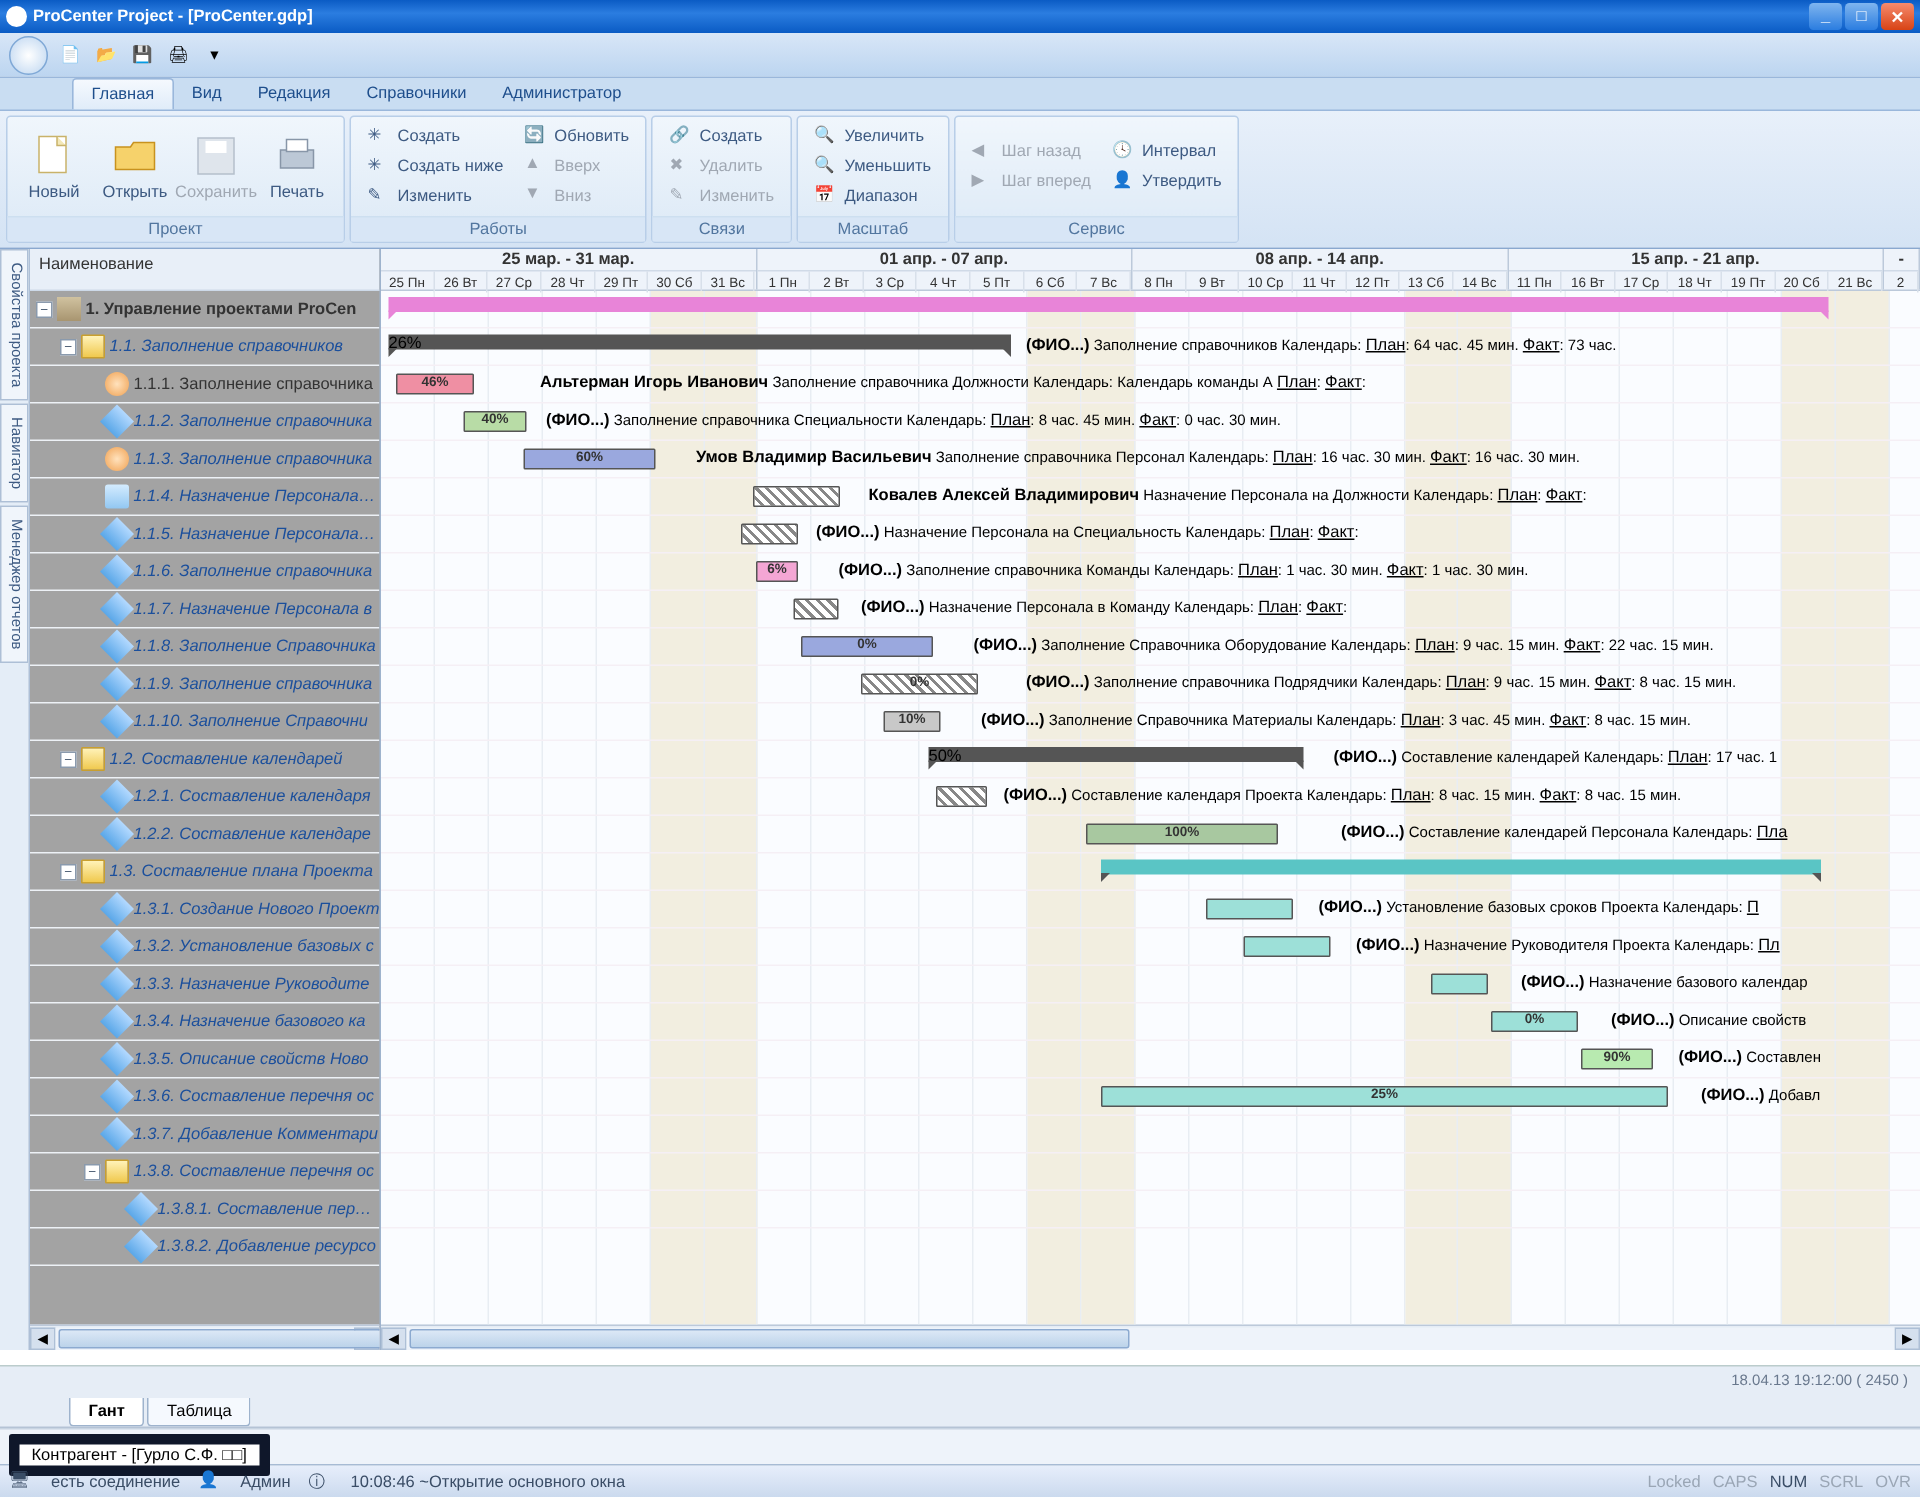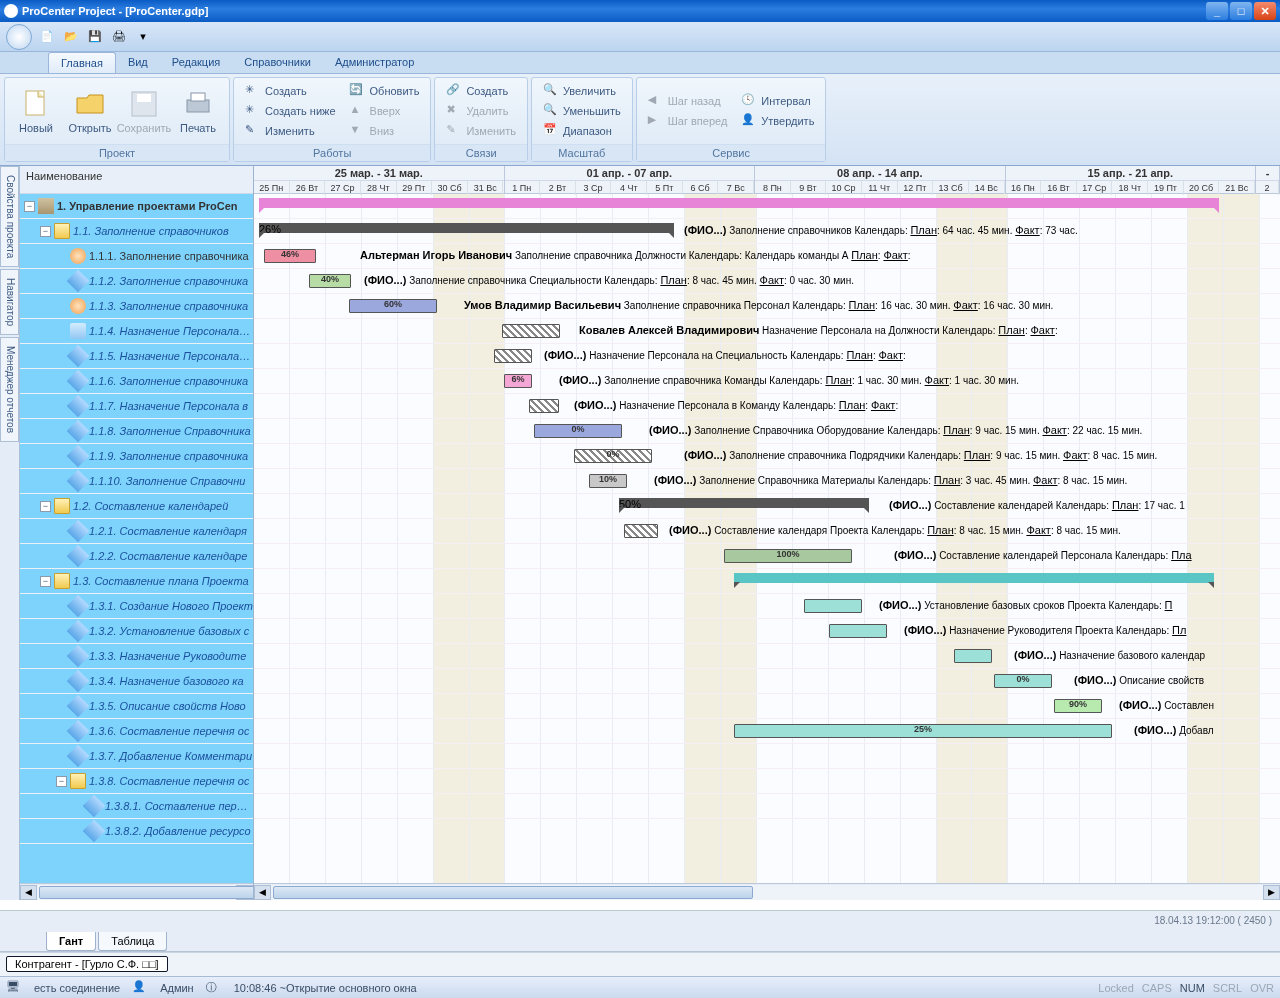--- a/index.html
+++ b/index.html
@@ -24,21 +24,21 @@
 .bigbtn{display:flex;flex-direction:column;align-items:center;justify-content:center;width:54px;padding:2px 2px;color:#3d5a82;}
 .bigbtn .ico{width:32px;height:32px;margin-bottom:2px;}
 .bigbtn.dis{color:#a0a8b3;}
 .smlist{display:flex;flex-direction:column;justify-content:center;gap:2px;padding:0 4px;}
 .smbtn{display:flex;align-items:center;gap:4px;color:#3d5a82;padding:1px 3px;}
 .smbtn.dis{color:#a0a8b3;}
 .smbtn .si{width:16px;height:16px;display:inline-block;}
 .content{position:absolute;top:166px;left:0;right:0;bottom:98px;display:flex;}
 .vtabs{width:20px;background:#e4edf7;border-right:1px solid #adbfd6;display:flex;flex-direction:column;}
 .vtab{writing-mode:vertical-rl;padding:8px 2px;color:#3d5a82;border:1px solid #adbfd6;background:#f0f5fb;margin-bottom:2px;font-size:10px;}
-.tree{width:234px;border-right:1px solid #9eb3cd;background:#7dd3fc;display:flex;flex-direction:column;overflow:hidden;}
+.tree{width:234px;border-right:1px solid #9eb3cd;background:#a3a3a3;display:flex;flex-direction:column;overflow:hidden;}
 .treehdr{height:28px;background:#e8eff8;border-bottom:1px solid #cdd9e8;padding:4px 6px;color:#333;}
 .treewrap{flex:1;overflow:hidden;}
 .trow{height:25px;display:flex;align-items:center;padding-left:4px;border-bottom:1px solid #edf1f6;white-space:nowrap;overflow:hidden;}
 .trow .exp{width:11px;height:11px;border:1px solid #8a9aad;background:#fff;color:#4d5f75;font-size:9px;line-height:9px;text-align:center;margin-right:3px;}
 .trow .tico{width:16px;height:16px;margin-right:3px;flex-shrink:0;}
 .trow .tlbl{color:#333;overflow:hidden;text-overflow:ellipsis;}
 .trow.bold .tlbl{font-weight:bold;}
 .trow.italic .tlbl{font-style:italic;color:#1b4f9c;}
 .ico-folder{background:linear-gradient(#fff2b8,#f0c94e);border:1px solid #c99f2e;border-radius:1px;}
 .ico-person{background:radial-gradient(#ffe2bd,#f0a050);border-radius:50%;}
@@ -71,21 +71,21 @@
 .hscroll .arrow{width:17px;height:15px;background:#d5e0ee;border:1px solid #adbfd6;text-align:center;line-height:13px;font-size:9px;}
 .hscroll .track{flex:1;height:15px;background:#eef3fa;position:relative;}
 .hscroll .thumb{position:absolute;height:13px;top:1px;background:linear-gradient(#dce8f6,#bcd3ea);border:1px solid #8caad0;border-radius:2px;}
 .footer{position:absolute;left:0;right:0;bottom:0;margin-top:20px;}
 .tsrow{height:20px;background:#e6edf6;border-top:1px solid #bcc;display:flex;align-items:center;padding-right:8px;}
 .tsrow .ts{margin-left:auto;color:#69788d;font-size:10px;}
 .tabrow{height:22px;background:#e6edf6;display:flex;align-items:flex-end;padding-left:46px;border-bottom:1px solid #b5c3d5;}
 .btab{padding:3px 12px;border:1px solid #9eb3cd;background:#f5f9fe;border-radius:0 0 3px 3px;margin-right:2px;border-top:none;}
 .btab.act{font-weight:bold;background:#fff;}
 .docrow{height:24px;background:#eef3fa;border-top:1px solid #c8d4e2;padding:3px 6px;}
-.docrow .chip{display:inline-block;border:1px solid #0f172a;background:#fff;padding:1px 8px;border-radius:2px;}
+.docrow .chip{display:inline-block;border:7px solid #0f172a;background:#fff;padding:1px 8px;border-radius:2px;}
 .status{height:22px;background:linear-gradient(#e7eefb,#cbdaee);border-top:1px solid #a7bbd4;display:flex;align-items:center;padding:0 6px;gap:12px;color:#3a4d66;}
 .status .sicon{width:16px;height:16px;}
 .status .right{margin-left:auto;display:flex;gap:8px;color:#9aa6b5;font-size:10px;}
 .status .right .on{color:#3a4d66;}
 svg{display:block;}
 </style>
 </head>
 <body>
 
 <div class="titlebar">
@@ -428,21 +428,21 @@
             <div class="day">10 Ср</div>
             <div class="day">11 Чт</div>
             <div class="day">12 Пт</div>
             <div class="day">13 Сб</div>
             <div class="day">14 Вс</div>
           </div>
         </div>
         <div class="wk" style="width: 251.5px;">
           <div class="wklbl">15 апр. - 21 апр.</div>
           <div class="days">
-            <div class="day">16 Пн</div>
+            <div class="day">11 Пн</div>
             <div class="day">16 Вт</div>
             <div class="day">17 Ср</div>
             <div class="day">18 Чт</div>
             <div class="day">19 Пт</div>
             <div class="day">20 Сб</div>
             <div class="day">21 Вс</div>
           </div>
         </div>
         <div class="wk" style="width: 24px;">
           <div class="wklbl">-</div>

